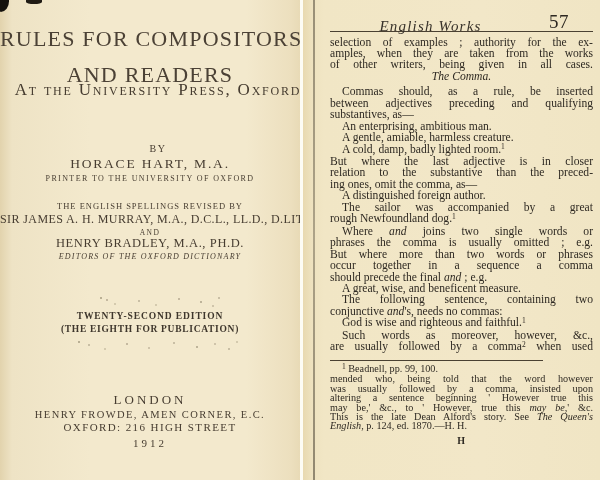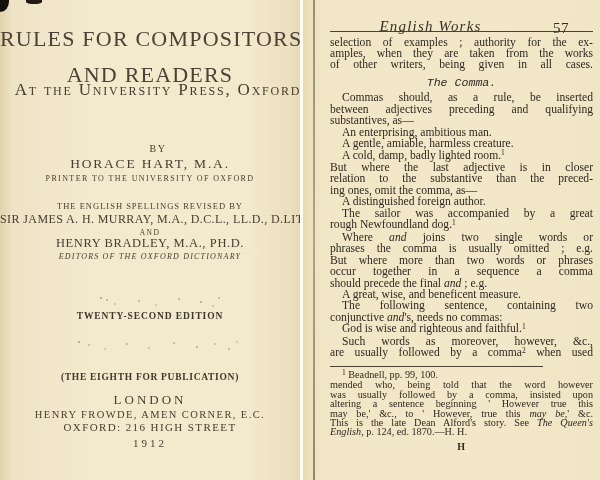--- a/index.html
+++ b/index.html
@@ -31,37 +31,37 @@
   .sub{top:80px;font-size:17px;font-variant:small-caps;letter-spacing:1.8px;color:#453b2f;margin-left:8px;}
   .by{top:143px;font-size:10px;letter-spacing:1.5px;padding-left:8px;}
   .auth{top:156px;font-size:13.5px;letter-spacing:1.8px;}
   .role{top:174px;font-size:8px;letter-spacing:1.4px;}
   .spel{top:201px;font-size:8.5px;letter-spacing:1px;}
   .murr{top:212px;font-size:12px;letter-spacing:.4px;}
   .and{top:228px;font-size:7.5px;letter-spacing:1.5px;}
   .brad{top:236px;font-size:12.5px;letter-spacing:.6px;}
   .edit{top:252px;font-size:8px;letter-spacing:1.2px;font-style:italic;}
   .ed1{top:311px;font-size:9.5px;letter-spacing:.9px;font-weight:bold;color:#3e362c;}
-  .ed2{top:324px;font-size:9.5px;letter-spacing:.7px;font-weight:bold;color:#3e362c;margin-top:48px;}
+  .ed2{top:324px;font-size:9.5px;letter-spacing:.7px;font-weight:bold;color:#3e362c;}
   .lon{top:392px;font-size:13px;letter-spacing:3px;}
   .fro{top:409px;font-size:10.5px;letter-spacing:1.4px;}
   .oxf{top:421px;font-size:11px;letter-spacing:1.4px;}
   .yr{top:437px;font-size:11px;letter-spacing:3px;}
   
   .rcol{position:absolute;left:330px;top:10px;width:263px;color:#2e2922;}
   .rhead{position:relative;height:21px;border-bottom:1.4px solid #4a4132;}
   .rtitle{position:absolute;left:0;right:62px;text-align:center;top:0;
           font-style:italic;font-size:15px;letter-spacing:1.2px;color:#38322a;margin-top:8px;}
-  .pageno{position:absolute;right:24px;top:10px;font-size:15px;letter-spacing:.5px;}
+  .pageno{position:absolute;right:24px;top:1px;font-size:19px;letter-spacing:.5px;}
   .rbody{margin-top:4.5px;font-size:11.6px;line-height:11.45px;}
   .tline{white-space:normal;}
   .tline.ind{text-indent:12px;}
   .tline.cen{text-align:center;text-indent:0;}
   .tline.j{text-align:justify;text-align-last:justify;}
-  .tline.gapv{margin:6px 0 4px;font-family:Liberation Mono, monospace;}
+  .tline.gapv{margin:0 0 4px;}
   .it{font-style:italic;}
   .sp{font-size:7.5px;position:relative;top:-3.2px;}
   .fnrule{width:213px;border-top:1.2px solid #4a4132;margin:6px 0 3px;}
   .rfoot{font-size:10.2px;line-height:9.45px;}
   .sig{ text-align:center;margin-top:4px;font-size:10px;font-weight:bold;letter-spacing:.5px;}
 </style>
 </head>
 <body>
 
 <div class="scan">

